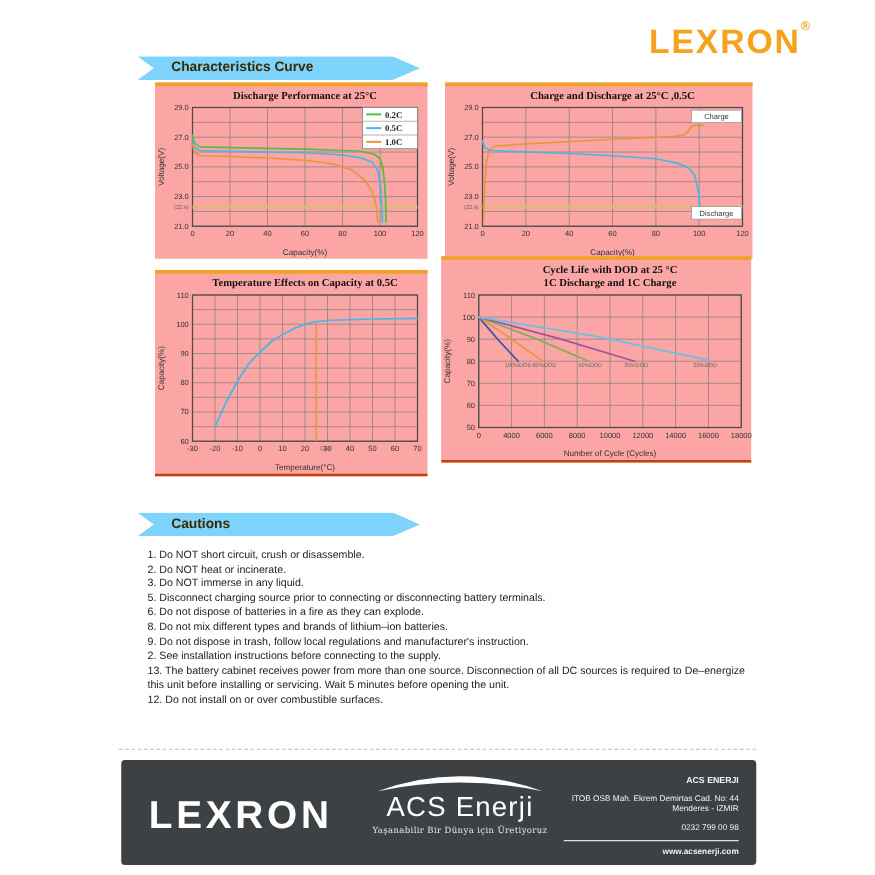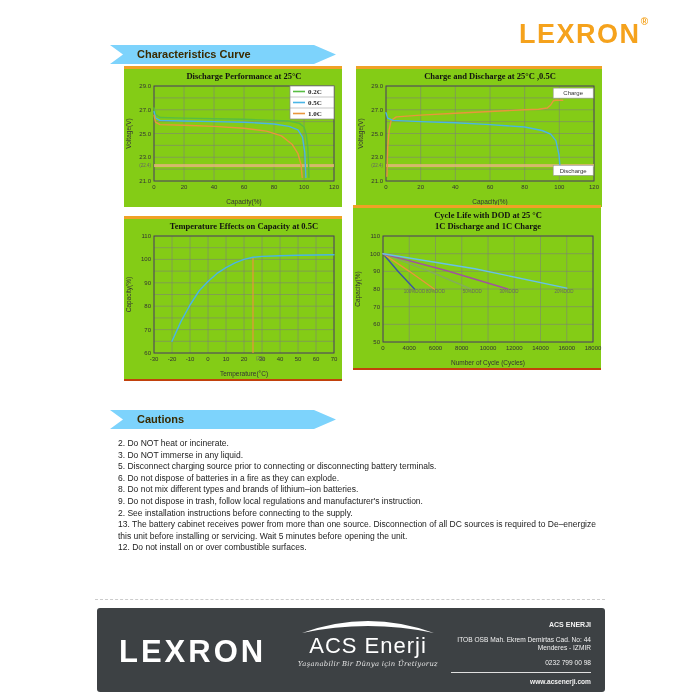--- a/index.html
+++ b/index.html
@@ -9,21 +9,21 @@
   .brand{position:absolute;top:16px;right:52px;color:#f5a21c;font-weight:900;font-size:27px;letter-spacing:1.5px;font-family:"Liberation Sans",sans-serif;white-space:nowrap}
   .brand sup{font-size:10px;font-weight:700;vertical-align:18px;letter-spacing:0}
 
   
   .ribbon{position:absolute;left:110px;width:226px;height:19px;background:#7dd3fc;color:#3a2a00;
     font-size:11px;font-weight:700;line-height:19px;padding-left:0;
     clip-path:polygon(0 0,calc(100% - 22px) 0,100% 50%,calc(100% - 22px) 100%,0 100%,13px 50%)}
   .ribbon span{margin-left:27px}
 
   
-  .card{position:absolute;background:#84cc16;border-top:3px solid #f0a126}
+  .card{position:absolute;background:#fca5a5;border-top:3px solid #f0a126}
   .card.bb{border-bottom:2px solid #c2410c}
   svg{display:block;overflow:visible}
   .ct{font:600 8.5px "Liberation Serif",serif;fill:#111}
   .tk{font:6px "Liberation Sans",sans-serif;fill:#333}
   .al{font:6.5px "Liberation Sans",sans-serif;fill:#333}
   .tiny{font:4.5px "Liberation Sans",sans-serif;fill:#666}
   .lg{font:600 7px "Liberation Serif",serif;fill:#222}
   .gr{stroke:#7d7d7d;stroke-width:0.55}
   .frame{fill:none;stroke:#4a4a4a;stroke-width:1}
 
@@ -33,21 +33,21 @@
 
   
   .cutline{position:absolute;top:599px;left:95px;width:510px;border-top:1px dashed #cccccc}
 
   
   .footer{position:absolute;left:97px;top:608px;width:508px;height:84px;background:#3d4144;border-radius:3px;color:#fff}
   .f-brand{position:absolute;left:22px;top:26px;font-size:31px;font-weight:900;letter-spacing:3px;color:#fff;white-space:nowrap}
   .acs{position:absolute;left:196px;top:10px;width:150px;text-align:center}
   .acs .arc{display:block;margin:0 auto}
   .acs .acs-name{font-size:22px;font-weight:400;letter-spacing:1px;color:#fff;line-height:24px}
-  .acs .tagline{font-family:"DejaVu Serif",serif;font-style:italic;font-size:6.8px;color:#e8e8e8;margin-top:2px;letter-spacing:0.3px}
+  .acs .tagline{font-family:"DejaVu Serif",serif;font-size:6.8px;color:#e8e8e8;margin-top:2px;letter-spacing:0.3px}
   .contact{position:absolute;right:14px;top:13px;width:180px;text-align:right;font-size:6.6px;line-height:8.5px;color:#f2f2f2}
   .contact .co{font-weight:700;font-size:7px;margin-bottom:6px}
   .contact .ph{margin-top:6px}
   .contact .sep{border-top:1px solid #e0e0e0;width:140px;margin:5px 0 5px auto}
   .contact .web{font-weight:700}
 </style>
 </head>
 <body>
 
 <div class="brand"><span>LEXRON</span><sup>®</sup></div>
@@ -246,20 +246,21 @@
       <text x="82.5" y="85.41666666666666" text-anchor="middle" class="tiny">80%DOD</text>
       <text x="119.25" y="85.41666666666666" text-anchor="middle" class="tiny">50%DOD</text>
       <text x="156" y="85.41666666666666" text-anchor="middle" class="tiny">30%DOD</text>
       <text x="211.125" y="85.41666666666666" text-anchor="middle" class="tiny">20%DOD</text>
     </svg>
 </div>
 
 <div class="ribbon" style="top:410px"><span>Cautions</span></div>
 
 <div class="cautions">
+  <div>1. Do NOT short circuit, crush or disassemble.</div>
   <div>2. Do NOT heat or incinerate.</div>
   <div>3. Do NOT immerse in any liquid.</div>
   <div>5. Disconnect charging source prior to connecting or disconnecting battery terminals.</div>
   <div>6. Do not dispose of batteries in a fire as they can explode.</div>
   <div>8. Do not mix different types and brands of lithium–ion batteries.</div>
   <div>9. Do not dispose in trash, follow local regulations and manufacturer's instruction.</div>
   <div>2. See installation instructions before connecting to the supply.</div>
   <div>13. The battery cabinet receives power from more than one source. Disconnection of all DC sources is required to De–energize this unit before installing or servicing. Wait 5 minutes before opening the unit.</div>
   <div>12. Do not install on or over combustible surfaces.</div>
 </div>

